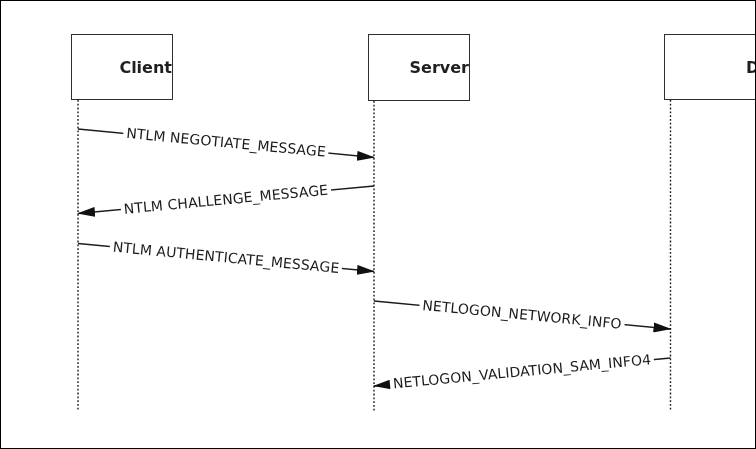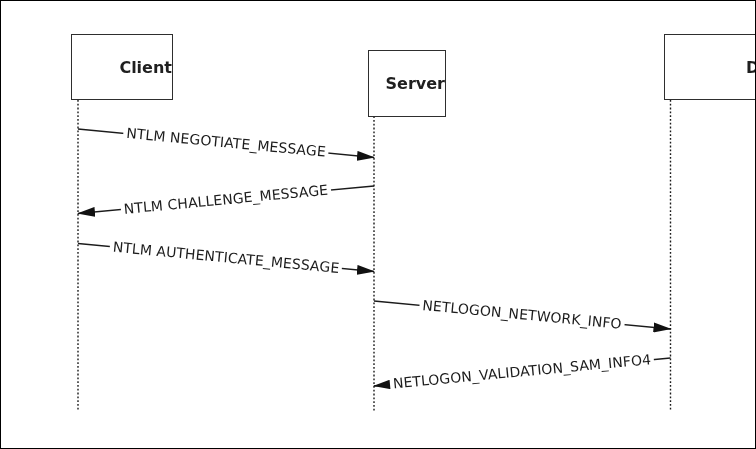--- a/index.html
+++ b/index.html
@@ -80,21 +80,21 @@
     <line class="msg-line" x1="77" y1="128" x2="373" y2="156.5" marker-end="url(#arrowhead)"></line>
     <line class="msg-line" x1="373" y1="185" x2="77" y2="212.5" marker-end="url(#arrowhead)"></line>
     <line class="msg-line" x1="77" y1="242.5" x2="373" y2="270.5" marker-end="url(#arrowhead)"></line>
     <line class="msg-line" x1="373" y1="300" x2="669.5" y2="328" marker-end="url(#arrowhead)"></line>
     <line class="msg-line" x1="669.5" y1="357" x2="373" y2="385" marker-end="url(#arrowhead)"></line>
   </svg>
 
   <div class="actor" style="left:26px; top:33px; width:102px; height:66px;">
     <span>Client</span>
   </div>
-  <div class="actor" style="left:323px; top:49px; width:78px; height:67px;">
+  <div class="actor" style="left:323px; top:33px; width:102px; height:67px;">
     <span>Server</span>
   </div>
   <div class="actor" style="left:619px; top:33px; width:108px; height:66px;">
     <span>DC</span>
   </div>
 
   <div class="msg-label" style="left:225px; top:142px; --rot:5.4deg;">NTLM NEGOTIATE_MESSAGE</div>
   <div class="msg-label" style="left:225px; top:199px; --rot:-5.4deg;">NTLM CHALLENGE_MESSAGE</div>
   <div class="msg-label" style="left:225px; top:256.5px; --rot:5.4deg;">NTLM AUTHENTICATE_MESSAGE</div>
   <div class="msg-label" style="left:521px; top:314px; --rot:5.4deg;">NETLOGON_NETWORK_INFO</div>

